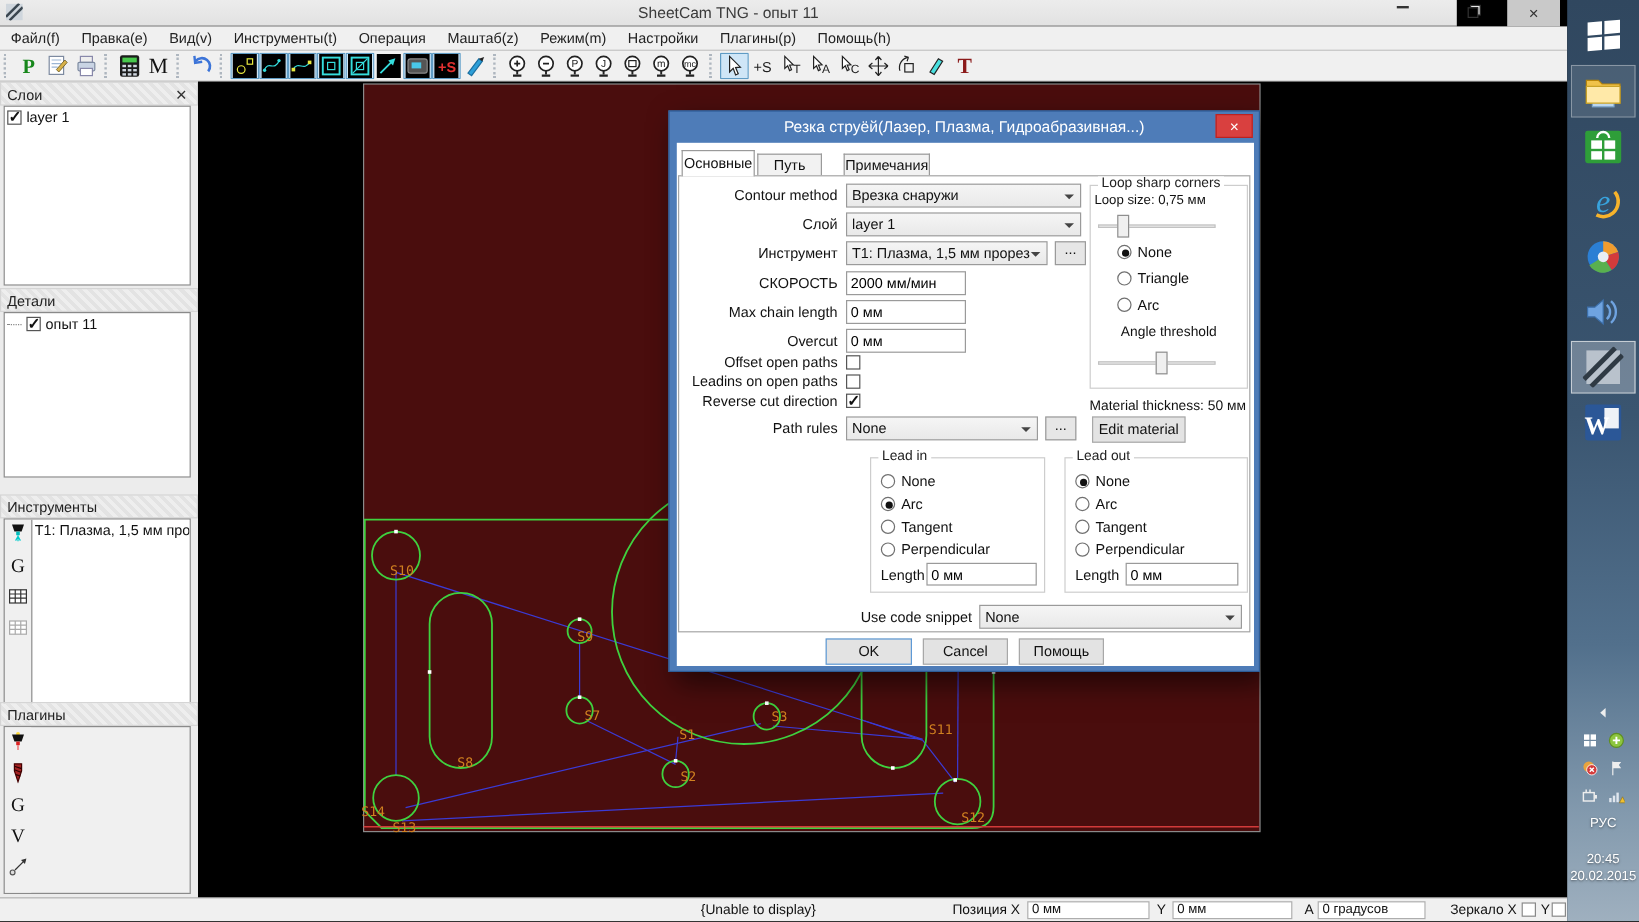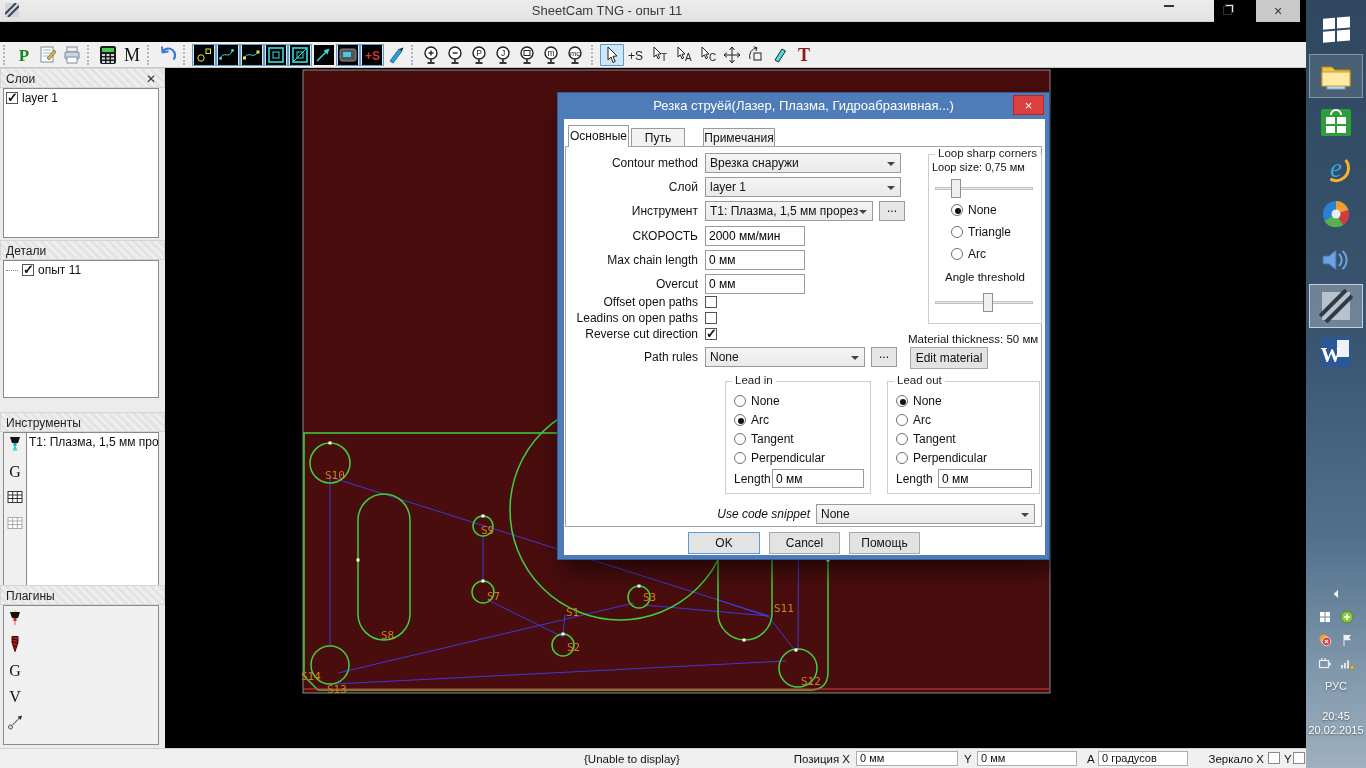--- a/index.html
+++ b/index.html
@@ -108,20 +108,21 @@
             <line x1="3" y1="14" x2="14" y2="3"></line>
           </g>
         </svg>
     </span>
     <span class="title">SheetCam TNG - опыт 11</span>
     <span class="winctl" id="btn-min"><i></i></span>
     <span class="winctl" id="btn-restore"><i></i></span>
     <span class="winctl" id="btn-close">×</span>
   </div>
 
+  <div id="menubar"><span>Файл(f)</span><span>Правка(e)</span><span>Вид(v)</span><span>Инструменты(t)</span><span>Операция</span><span>Маштаб(z)</span><span>Режим(m)</span><span>Настройки</span><span>Плагины(p)</span><span>Помощь(h)</span></div>
 
   <div id="toolbar">
       <span class="grip"></span>
       <span class="tbtn">
         <svg width="20" height="20" viewBox="0 0 20 20">
           <text x="10" y="16" text-anchor="middle" font-family="Liberation Serif" font-size="17" font-weight="bold" fill="#17871b">P</text>
         </svg>
       </span>
       <span class="tbtn">
         <svg width="20" height="20" viewBox="0 0 20 20">
@@ -527,21 +528,21 @@
         <div class="flabel" style="top:163px;line-height:16px;">Leadins on open paths</div>
         <span class="cb" style="position:absolute;left:139px;top:165px;"></span>
 
         <div class="flabel" style="top:179px;line-height:16px;">Reverse cut direction</div>
         <span class="cb on" style="position:absolute;left:139px;top:181px;"></span>
 
         <div class="flabel" style="top:200px;">Path rules</div>
         <div class="combo" style="left:139px;top:200px;width:160px;">None</div>
         <div class="dotbtn" style="left:305px;top:200px;width:26px;">...</div>
 
-        <div class="grp" style="left:342px;top:7px;width:114px;height:170px;margin-left:20px;">
+        <div class="grp" style="left:342px;top:7px;width:132px;height:170px;">
           <span class="gtitle">Loop sharp corners</span>
           <div style="position:absolute;left:3px;top:6px;font-size:11px;white-space:nowrap;">Loop size: 0,75 мм</div>
           <div class="slider" style="left:6px;top:24px;width:98px;">
             <div class="track"></div>
               <div class="thumb" style="left:16px;"></div>
           </div>
           <label class="radio" style="left:22px;top:48px;">
               <span class="rad on"></span>
               <span>None</span>
             </label>
@@ -600,21 +601,21 @@
               <span>Tangent</span>
             </label>
           <label class="radio" style="left:8px;top:69px;">
               <span class="rad"></span>
               <span>Perpendicular</span>
             </label>
           <div style="position:absolute;left:8px;top:90px;font-size:12px;">Length</div>
           <input class="tinput" style="left: 50px; top: 87px; width: 94px; height: 19px;" value="0 мм">
         </div>
 
-        <div class="flabel" style="top:357px;width:244px;font-style:italic;">Use code snippet</div>
+        <div class="flabel" style="top:357px;width:244px;">Use code snippet</div>
         <div class="combo" style="left:250px;top:357px;width:219px;">None</div>
       </div>
 
       <div class="btn def" style="left:124px;top:413px;width:72px;">OK</div>
       <div class="btn" style="left:205px;top:413px;width:71px;">Cancel</div>
       <div class="btn" style="left:285px;top:413px;width:71px;">Помощь</div>
     </div>
   </div>
 
   <div id="statusbar">

